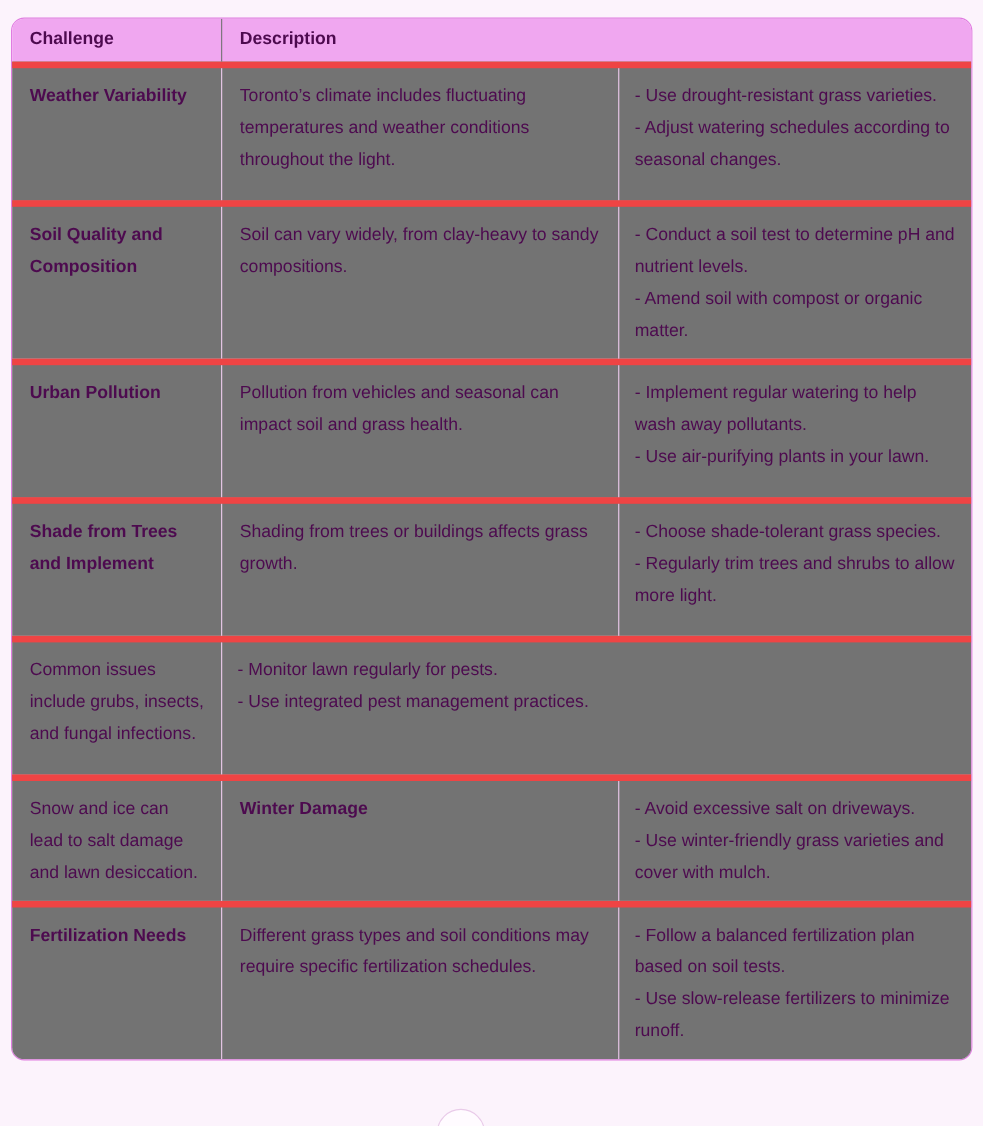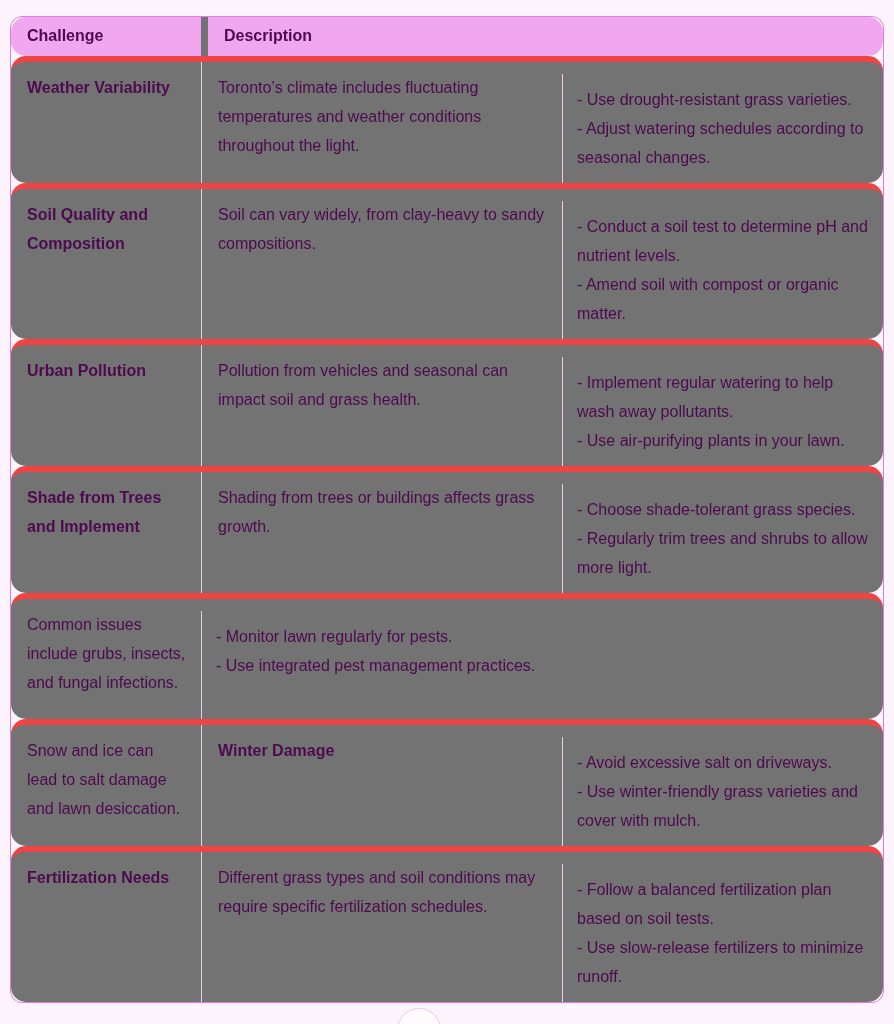--- a/index.html
+++ b/index.html
@@ -16,46 +16,45 @@
     left: 10px; top: 16px;
     width: 874px;
     border: 1.5px solid #e07ce0;
     border-radius: 12px;
     background: #fdf5fe;
     overflow: hidden;
   }
   .row {
     display: grid;
     grid-template-columns: 190px 361px 1fr;
-    border-radius: 15px;
   }
   .header-row {
     background: #f0a7f0;
     min-height: 39px;
   }
   .header-row .cell {
     font-weight: bold;
     font-size: 16px;
     padding: 10px 14px 8px 16px;
-    border-left: 7px solid #737373;
+    border-left: 1px solid #737373;
   }
   .header-row .cell:first-child { border-left: none; }
   .body-row {
     border-top: 6px solid #ef4444;
     background: #737373;
   }
   .body-row .cell {
     font-size: 16px;
     line-height: 29px;
     padding: 11px 14px 11px 16px;
     border-left: 1px solid #efccef;
   }
   .body-row .cell:first-child { border-left: none; }
   .cell.challenge { font-weight: bold; padding-right: 28px; }
-  .cell.tips { white-space: pre-line; padding-left: 14px; margin-top: 12px; }
+  .cell.tips { white-space: pre-line; padding-left: 14px; }
   .body-row:nth-of-type(2),
   .body-row:nth-of-type(3),
   .body-row:nth-of-type(4),
   .body-row:nth-of-type(5),
   .body-row:nth-of-type(6) { min-height: 126px; }
   .body-row:nth-of-type(7),
   .body-row:nth-of-type(8) { min-height: 98px; }
   .body-row:nth-of-type(9) { min-height: 125px; }
   .scroll-btn {
     position: absolute;

